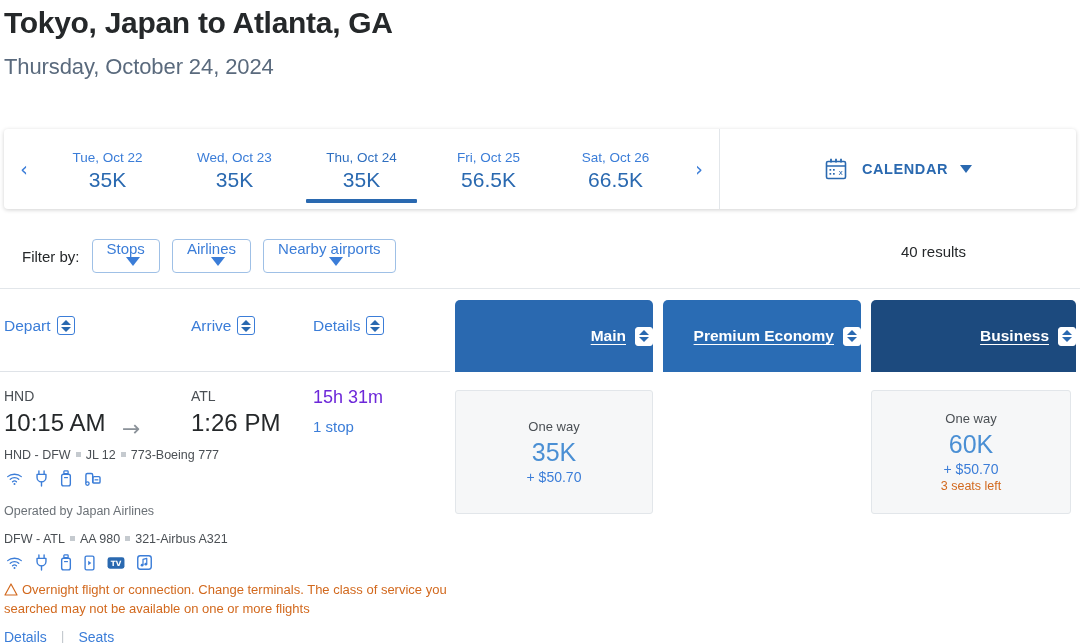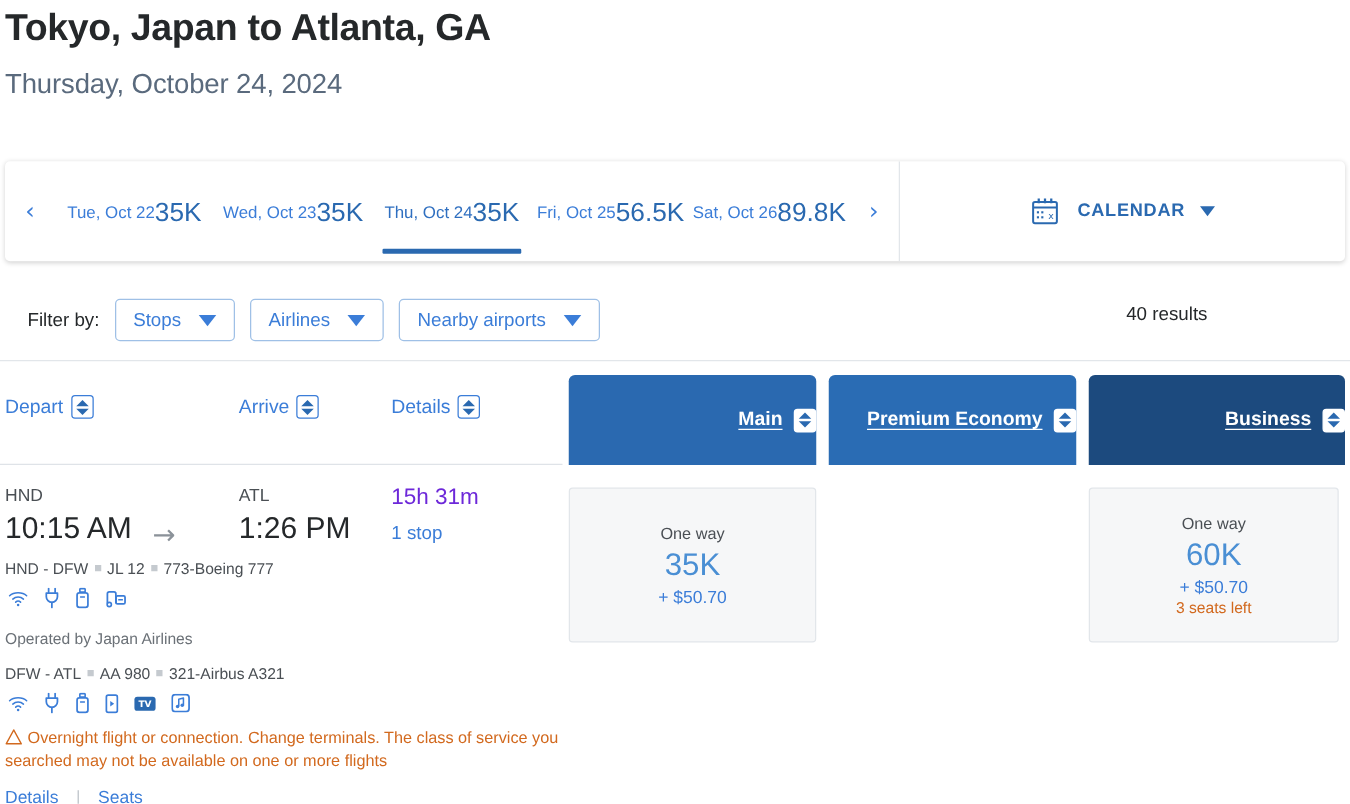--- a/index.html
+++ b/index.html
@@ -40,21 +40,21 @@
     position: relative;
   }
   .arrow-btn {
     width: 40px; display: flex; align-items: center; justify-content: center;
     color: #3b7dd8; font-size: 19px; cursor: pointer; user-select: none;
     font-family: "DejaVu Sans", sans-serif;
   }
   .date-list { flex: 1; display: flex; align-items: stretch; }
   .date-cell {
     flex: 1; position: relative;
-    display: flex; flex-direction: row; align-items: center; justify-content: center;
+    display: flex; flex-direction: column; align-items: center; justify-content: center;
     cursor: pointer; padding-top: 4px;
   }
   .date-cell .d-label { font-size: 13.5px; color: #3b7dd8; margin-bottom: 3px; }
   .date-cell .d-price { font-size: 21px; color: #2a69b0; }
   .date-cell.selected .d-label { color: #2f6fc0; }
   .date-cell.selected .d-price { color: #2a69b0; }
   .date-cell.selected::after {
     content: ""; position: absolute; left: 8px; right: 8px; bottom: 6px;
     height: 4px; background: #2a69b0; border-radius: 1px;
   }
@@ -77,21 +77,21 @@
     position: absolute; left: 0; top: 232px; width: 1080px; height: 48px;
     display: flex; align-items: center;
   }
   .filter-label {
     margin-left: 22px; margin-right: 12px;
     font-size: 15px; color: #25282a;
   }
   .filter-chip {
     height: 34px; border: 1px solid #9fc0e6; border-radius: 4px;
     background: #fff; display: flex; align-items: center;
-    padding: 0 14px; margin-right: 12px; cursor: pointer;
+    padding: 0 14px; margin-right: 12px; cursor: pointer; flex-direction: column;
   }
   .filter-chip .fc-text { font-size: 15px; color: #3b7dd8; }
   .filter-chip .fc-caret {
     margin-left: 14px; width: 0; height: 0;
     border-left: 7px solid transparent; border-right: 7px solid transparent;
     border-top: 9px solid #3b7dd8;
   }
   .results-count {
     position: absolute; right: 12px; top: 243px;
     font-size: 15px; color: #25282a;
@@ -237,21 +237,21 @@
         <div class="date-cell selected" data-name="date-option-2-selected">
           <div class="d-label" data-name="date-label">Thu, Oct 24</div>
           <div class="d-price" data-name="date-price">35K</div>
         </div>
         <div class="date-cell" data-name="date-option-3">
           <div class="d-label" data-name="date-label">Fri, Oct 25</div>
           <div class="d-price" data-name="date-price">56.5K</div>
         </div>
         <div class="date-cell" data-name="date-option-4">
           <div class="d-label" data-name="date-label">Sat, Oct 26</div>
-          <div class="d-price" data-name="date-price">89.8K</div>
+          <div class="d-price" data-name="date-price">66.5K</div>
         </div>
       </div>
       <div class="arrow-btn" data-name="next-dates-button">›</div>
     </div>
     <div class="calendar-panel" data-name="calendar-button">
       <svg class="cal-icon" viewBox="0 0 24 24" data-name="calendar-icon">
         <rect x="2.5" y="4.5" width="19" height="17" rx="1.5" fill="none" stroke="#2a69b0" stroke-width="1.6"></rect>
         <line x1="2.5" y1="9" x2="21.5" y2="9" stroke="#2a69b0" stroke-width="1.6"></line>
         <line x1="7" y1="1.8" x2="7" y2="5.5" stroke="#2a69b0" stroke-width="1.8"></line>
         <line x1="12" y1="1.8" x2="12" y2="5.5" stroke="#2a69b0" stroke-width="1.8"></line>

